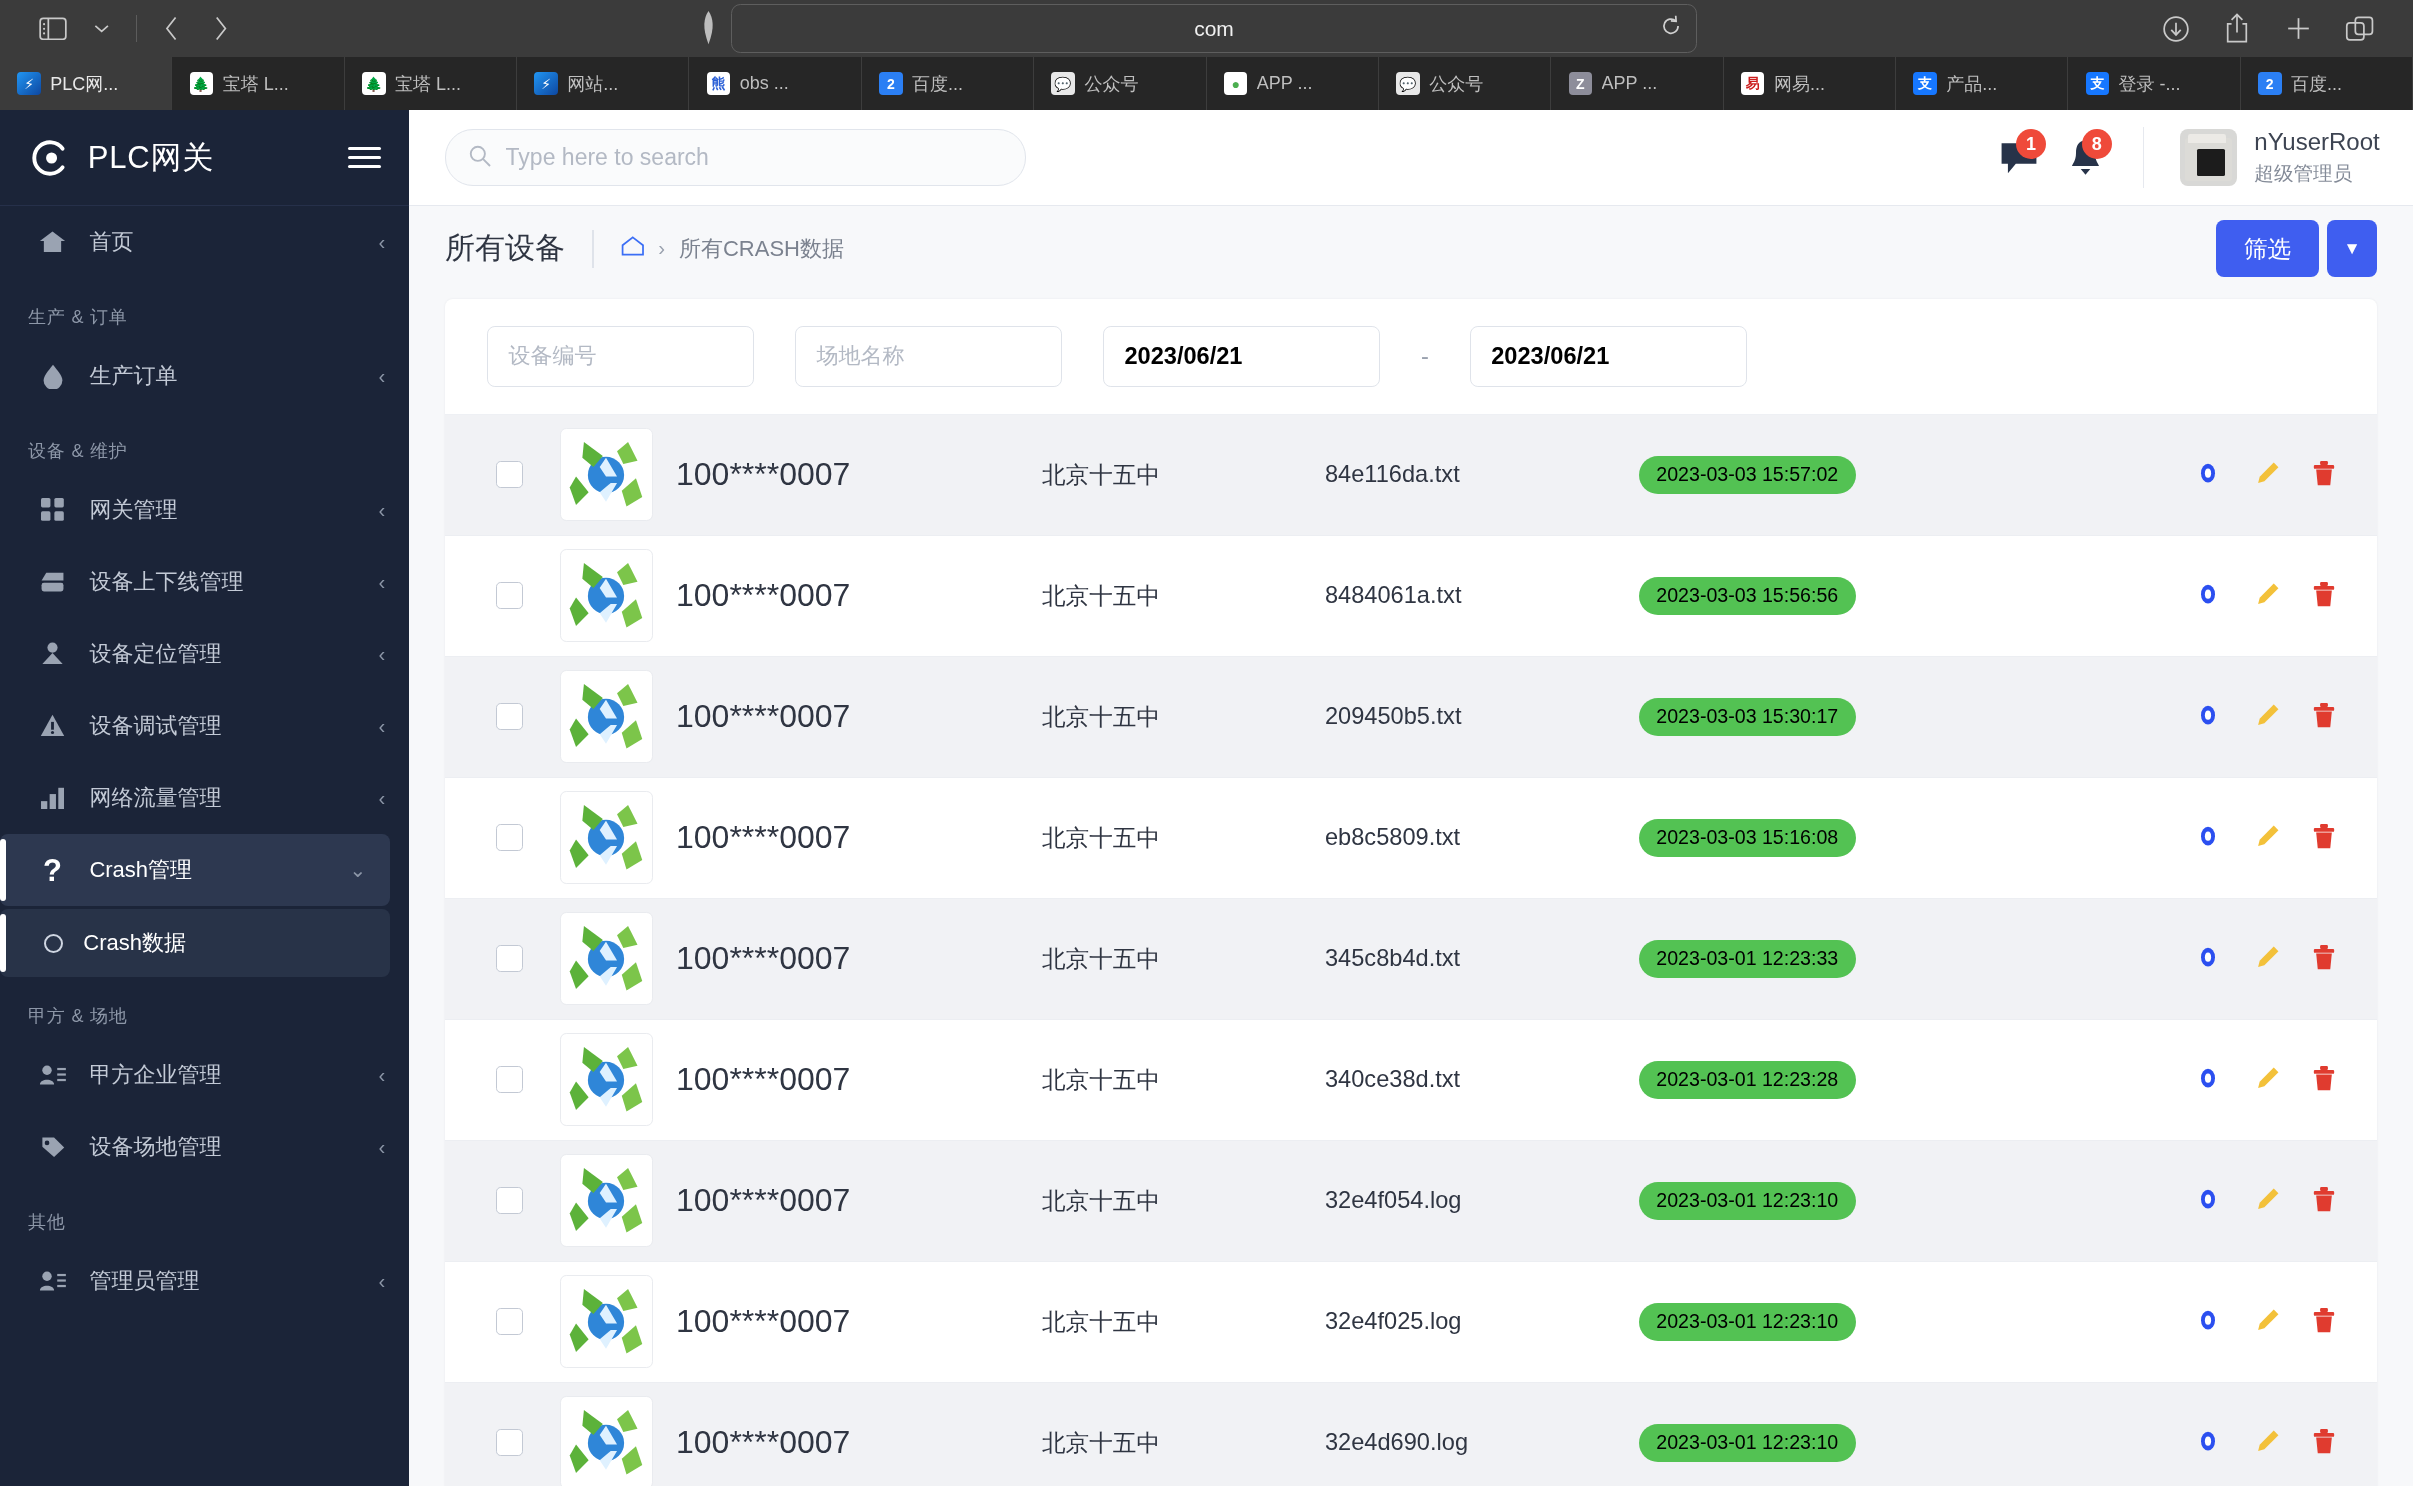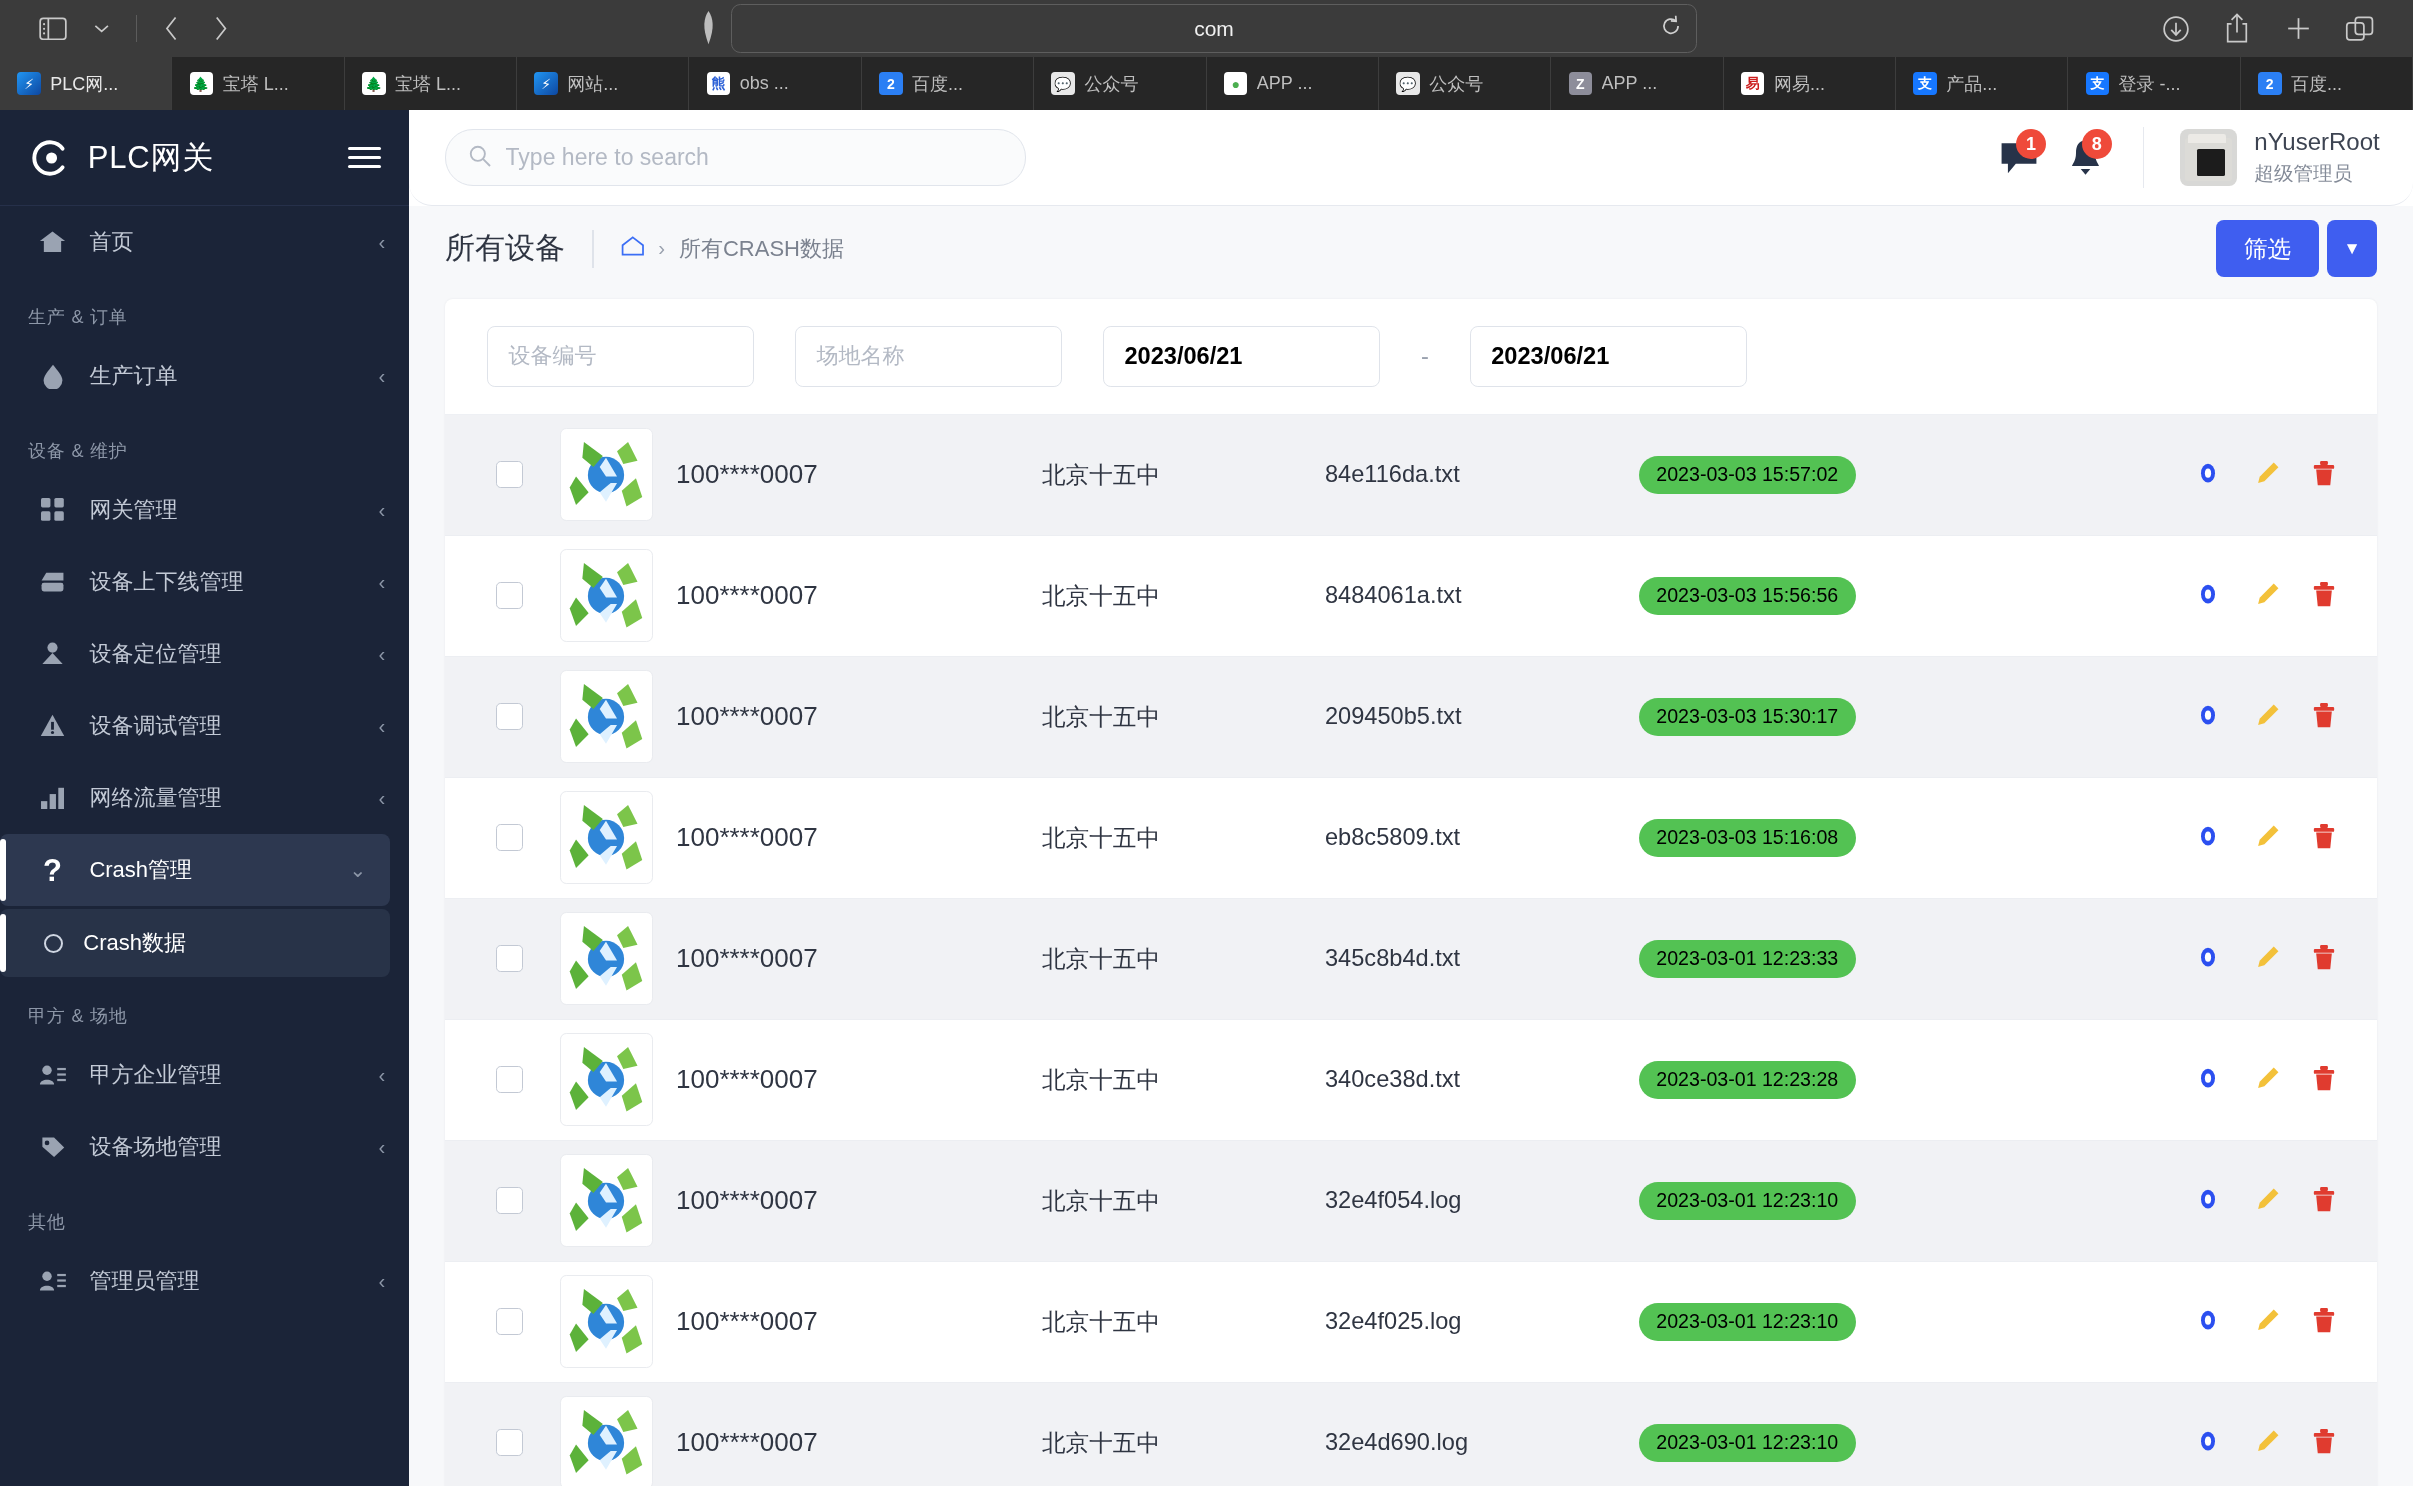--- a/index.html
+++ b/index.html
@@ -112,21 +112,21 @@
   }
   .dot-ring {
     width: 19px; height: 19px; border: 2.4px solid #cfd6e2;
     border-radius: 50%; flex: 0 0 auto; margin-left: 7.9px;
   }
 
   
   .main { flex: 1; display: flex; flex-direction: column; background: #ffffff; min-width: 0; }
   .topbar {
     height: 96px; display: flex; align-items: center;
-    border-bottom: 0.8px solid #e6e9ef; padding: 0 27px 0 36px; gap: 15.7px; border-radius: 23px;
+    border-bottom: 0.8px solid #e6e9ef; padding: 0 27px 0 36px; gap: 15.7px;
   }
   .search-box {
     width: 581px; height: 57px; border: 0.8px solid #e1e5ec;
     border-radius: 28px; background: #fafbfc; display: flex;
     align-items: center; gap: 14px; padding: 0 22px;
   }
   .search-ph { color: #b3b9c4; font-size: 23px; }
   .topbar-spacer { flex: 1; }
   .icon-badge { position: relative; width: 50px; height: 50px; display:flex; align-items:center; justify-content:center; }
   .badge {
@@ -203,21 +203,21 @@
   .chk {
     width: 27px; height: 27px; border: 1.6px solid #c3c9d4;
     border-radius: 4.7px; background: #fff;
   }
   .c-thumb { width: 118px; flex: 0 0 118px; display: flex; justify-content: center; }
   .thumb {
     width: 93px; height: 93px; background: #ffffff;
     border: 0.8px solid #e9ebef; border-radius: 6.3px;
     display: flex; align-items: center; justify-content: center; overflow: hidden;
   }
-  .c-dev { flex: 0 0 377px; font-size: 26px; color: #2f3542; padding-left: 11px; }
+  .c-dev { flex: 0 0 377px; font-size: 32px; color: #2f3542; padding-left: 11px; }
   .c-site { flex: 0 0 283px; font-size: 23.6px; color: #2f3542; }
   .c-file { flex: 0 0 314px; font-size: 23.6px; color: #2f3542; }
   .c-time { flex: 1; display: flex; align-items: center; }
   .pill {
     background: #53c253; color: #000000; border-radius: 785px;
     padding: 7.9px 17.3px; font-size: 19.6px; font-weight: normal;
     display: inline-flex; align-items: center; white-space: nowrap;
   }
   .c-acts { flex: 0 0 196px; display: flex; align-items: center; justify-content: flex-end; gap: 33px; }
   .act-eye { color: #2b4ff0; }

